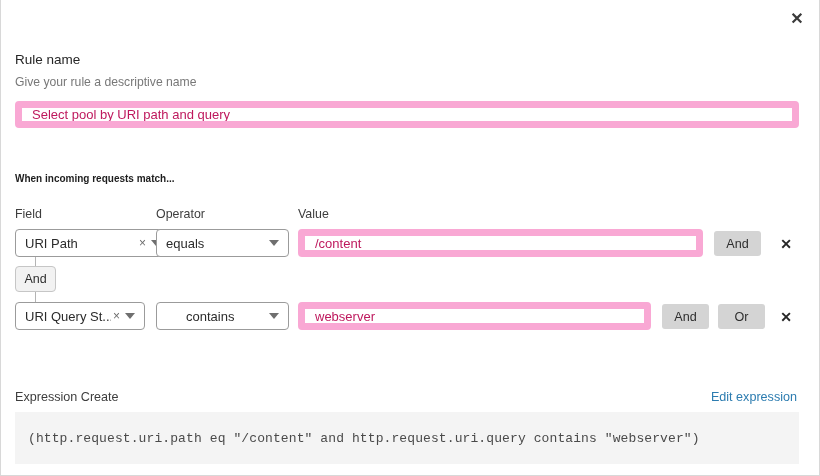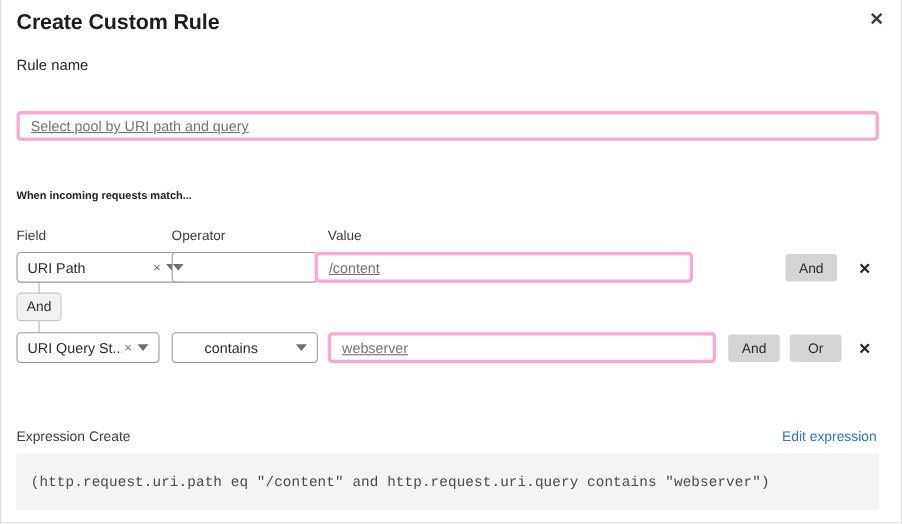--- a/index.html
+++ b/index.html
@@ -59,29 +59,28 @@
     position: absolute;
     font-size: 12.2px;
     color: #787878;
   }
   #rule-name-label { left: 14px; top: 52px; }
   #rule-name-hint  { left: 14px; top: 75px; }
 
   .text-input {
     position: absolute;
     box-sizing: border-box;
-    border: 3px solid #f9a8d4;
+    border: 7px solid #f9a8d4;
     border-radius: 4px;
     background: #ffffff;
     font-family: "Liberation Sans", sans-serif;
     font-size: 13px;
-    color: #737373;
+    color: #be185d;
     padding: 0 10px;
     outline: none;
-    text-decoration: underline;
   }
   #rule-name-input {
     left: 14px;
     top: 101px;
     width: 784px;
     height: 27px;
   }
 
   
   #match-heading {
@@ -140,21 +139,21 @@
     border-right: 5px solid transparent;
     border-top: 6px solid #6f6f6f;
     margin-right: 9px;
   }
 
   #field-select-1  { left: 14px;  top: 229px; width: 156px; }
   #op-select-1     { left: 155px; top: 229px; width: 133px; }
   #field-select-2  { left: 14px;  top: 302px; width: 130px; }
   #op-select-2     { left: 155px; top: 302px; width: 133px; padding-left: 20px; }
 
-  #value-input-1 { left: 285px; top: 229px; width: 344px; height: 28px; }
+  #value-input-1 { left: 297px; top: 229px; width: 405px; height: 28px; }
   #value-input-2 { left: 297px; top: 302px; width: 353px; height: 28px; }
 
   
   .logic-btn {
     position: absolute;
     box-sizing: border-box;
     height: 25px;
     min-width: 47px;
     background: #d4d4d4;
     border: none;
@@ -250,38 +249,39 @@
     padding-left: 13px;
     white-space: nowrap;
     letter-spacing: 0.1px;
   }
 </style>
 </head>
 <body>
 
 <div id="screen">
 
-  <div class="modal-title">Create Custom Rule</div>
   <div class="close-btn">✕</div>
 
   <div class="label-strong" id="rule-name-label">Rule name</div>
+  <div class="label-sub" id="rule-name-hint">Give your rule a descriptive name</div>
   <input class="text-input" id="rule-name-input" type="text" value="Select pool by URI path and query" style="">
 
   <div id="match-heading">When incoming requests match...</div>
 
   <div class="col-label" id="col-field">Field</div>
   <div class="col-label" id="col-operator">Operator</div>
   <div class="col-label" id="col-value">Value</div>
 
   <div class="select-box" id="field-select-1">
     <span class="select-value">URI Path</span>
     <span class="select-clear">×</span>
     <span class="caret"></span>
   </div>
   <div class="select-box" id="op-select-1">
+    <span class="select-value">equals</span>
     <span class="caret"></span>
   </div>
   <input class="text-input" id="value-input-1" type="text" value="/content" style="">
   <button class="logic-btn" id="and-btn-1">And</button>
   <div class="row-remove" id="remove-row-1">✕</div>
 
   <div class="connector-line" id="connector-line-top"></div>
   <div id="connector-badge">And</div>
   <div class="connector-line" id="connector-line-bottom"></div>
 

